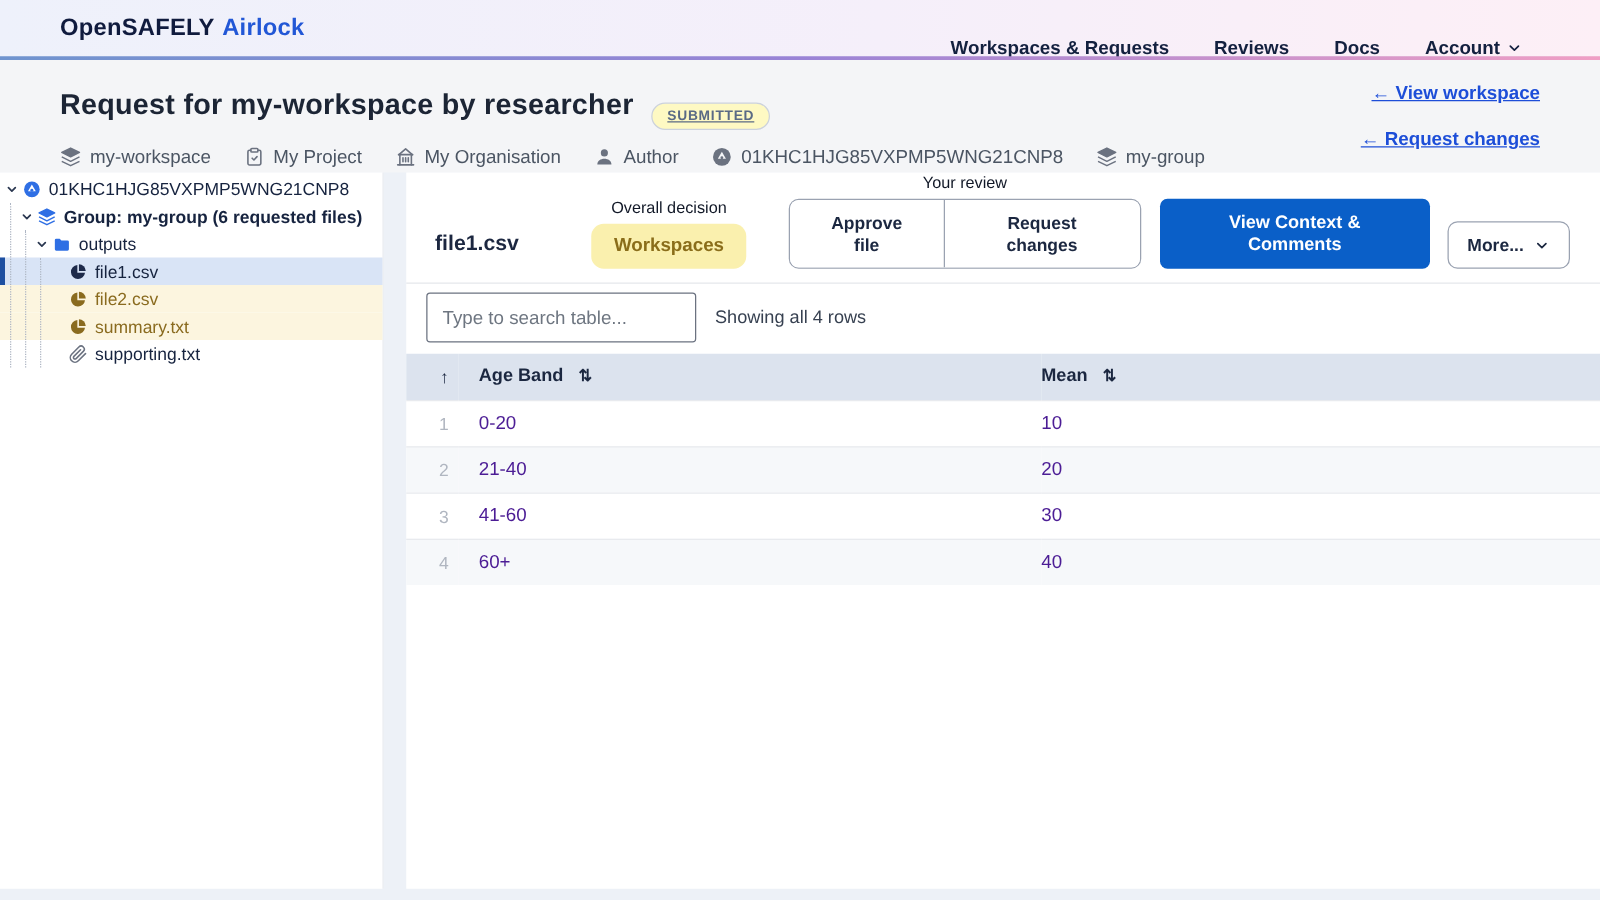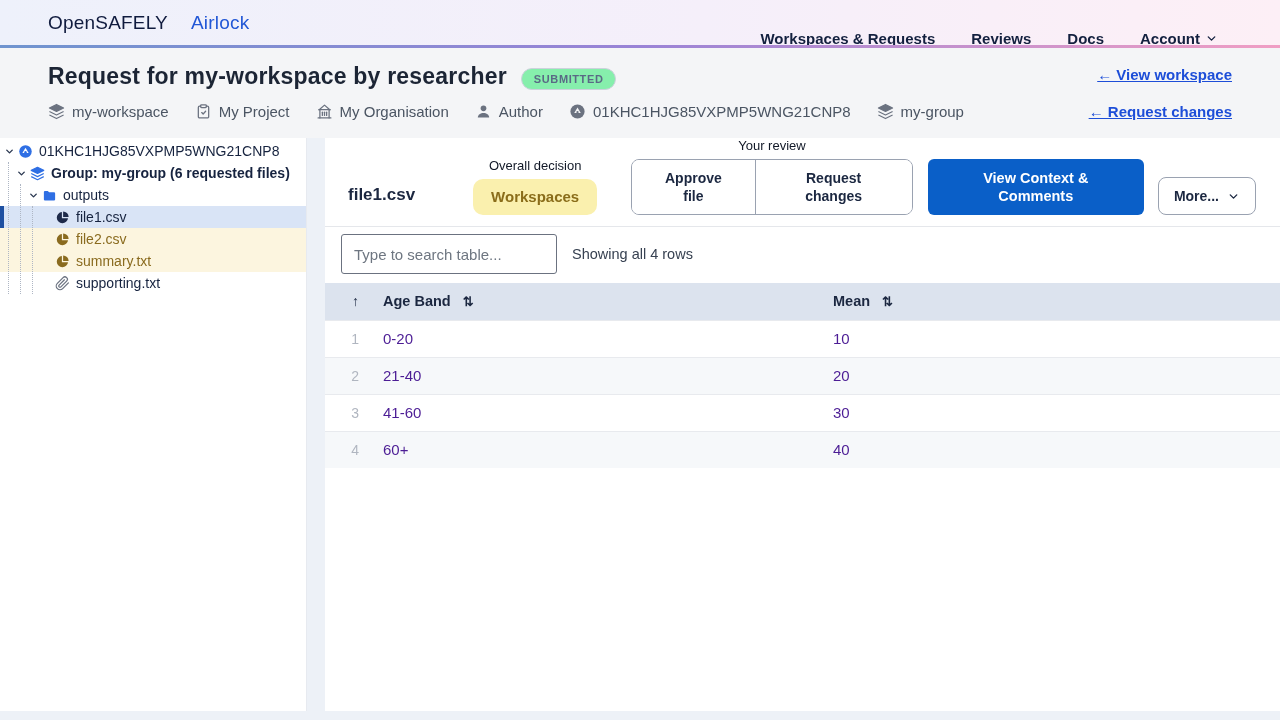--- a/index.html
+++ b/index.html
@@ -16,38 +16,38 @@
   .navbar{
     position:absolute; top:0; left:0; width:1280px; height:45px;
     background:linear-gradient(90deg,#eef1fb 0%,#f5effa 55%,#fdeff6 100%);
     display:flex; align-items:center;
     padding:0 62px 0 48px;
   }
   .nav-accent{
     position:absolute; top:45px; left:0; width:1280px; height:3px;
     background:linear-gradient(90deg,#6f94cf 0%,#9a83d6 50%,#f09ec4 100%);
   }
-  .brand{ font-size:19px; font-weight:400; letter-spacing:.2px; cursor:pointer; display:flex; gap:23px;text-align:center; }
+  .brand{ font-size:19px; font-weight:700; letter-spacing:.2px; cursor:pointer; display:flex; gap:6px;text-align:center; }
   .brand .p1{ color:#101b3e; }
   .brand .p2{ color:#2257d6; }
   .nav-items{ margin-left:auto; display:flex; align-items:center; gap:36px; }
   .nav-item{ font-size:15px; font-weight:700; color:#13203f; cursor:pointer; display:flex; align-items:center; gap:5px;margin-top:32px; }
   .chev{ width:13px; height:13px; }
 
   
   .page-header{
     position:absolute; top:48px; left:0; width:1280px; height:90px;
     background:#f4f5f7; padding:14px 48px 0 48px;
   }
   .title-row{ display:flex; align-items:center; gap:14px; }
   .page-title{ font-size:23px; font-weight:800; color:#1c2535; letter-spacing:.2px; }
   .status-badge{
-    background:#86efac; border:1px solid #ccd2dc; border-radius:999px;
+    background:#fef9c3; border:1px solid #ccd2dc; border-radius:999px;
     font-size:11px; font-weight:700; color:#5a6a85; letter-spacing:.6px;
-    padding:4px 12px; margin-top:6px;
+    padding:4px 12px; margin-top:20px;text-decoration:underline;
   }
   .meta-row{ display:flex; align-items:center; gap:26px; margin-top:13px; }
   .meta-item{ display:flex; align-items:center; gap:7px; font-size:15px; color:#4b5563; }
   .meta-item svg{ width:17px; height:17px; color:#6b7280; }
   .header-links{ position:absolute; right:48px; top:18px; display:flex; flex-direction:column; align-items:flex-end; gap:20px; }
   .hlink{ color:#1d4ed8; font-size:15px; font-weight:700; text-decoration:underline; cursor:pointer; }
 
   
   .sidebar{
     position:absolute; left:0; top:138px; width:307px; height:573px;

